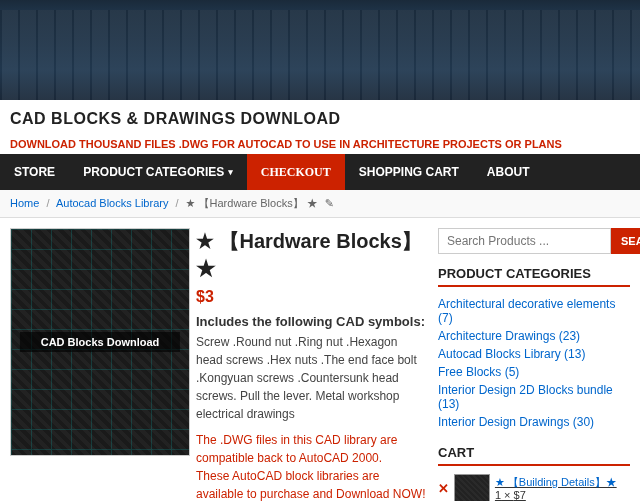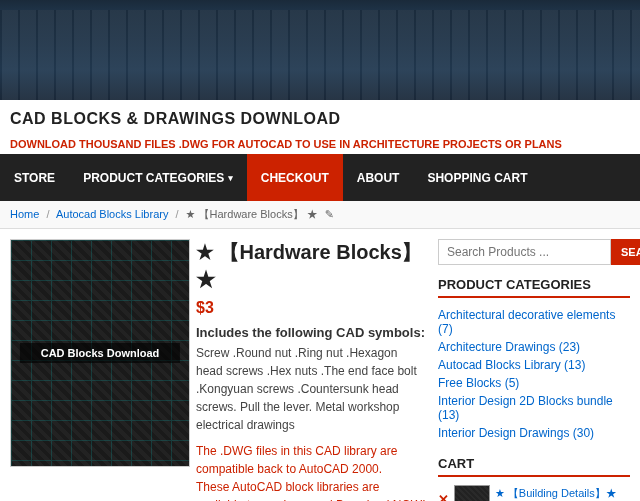--- a/index.html
+++ b/index.html
@@ -35,34 +35,34 @@
       color: #cc2200;
       margin-top: 10px;
       font-weight: bold;
     }
 
     
     nav {
       background: #222;
       display: flex;
       align-items: stretch;
-      height: 47px;
+      height: 36px;
     }
     nav .nav-item {
       color: #fff;
       font-size: 12px;
       font-weight: bold;
       padding: 0 14px;
       display: flex;
       align-items: center;
       cursor: pointer;
       text-transform: uppercase;
       position: relative;
     }
-    nav .nav-item.active { background: #cc2200; }
+    nav .nav-item.active { background: #cc2200; font-family: Liberation Serif, serif; }
     nav .nav-item .chevron {
       margin-left: 4px;
       font-size: 9px;
     }
 
     
     .breadcrumb {
       padding: 6px 10px;
       font-size: 11px;
       color: #666;
@@ -233,20 +233,21 @@
       position: relative;
       overflow: hidden;
       border: 1px solid #999;
     }
     .cart-item-thumb .ct-inner {
       position: absolute; top:0; left:0; right:0; bottom:0;
       background: repeating-linear-gradient(45deg, #222 0, #222 2px, #2a2a2a 2px, #2a2a2a 4px);
     }
     .cart-item-info {
       flex: 1;
+      text-decoration: underline;
     }
     .cart-item-name {
       color: #0066cc;
       font-size: 11px;
       line-height: 1.3;
     }
     .cart-item-qty-price {
       font-size: 11px;
       color: #333;
     }
@@ -263,22 +264,22 @@
   <div class="site-subtitle">DOWNLOAD THOUSAND FILES .DWG FOR AUTOCAD TO USE IN ARCHITECTURE PROJECTS OR PLANS</div>
 </div>
 
 <nav>
   <div class="nav-item">STORE</div>
   <div class="nav-item">
     <span>PRODUCT CATEGORIES</span>
     <span class="chevron">▾</span>
   </div>
   <div class="nav-item active">CHECKOUT</div>
+  <div class="nav-item">SHOPPING CART</div>
   <div class="nav-item">ABOUT</div>
-  <div class="nav-item">SHOPPING CART</div>
 </nav>
 
 <div class="breadcrumb">
   <a>Home</a>
   <span class="sep">/</span>
   <a>Autocad Blocks Library</a>
   <span class="sep">/</span>
   <span>★</span>
   <span> 【Hardware Blocks】</span>
   <span>★</span>

